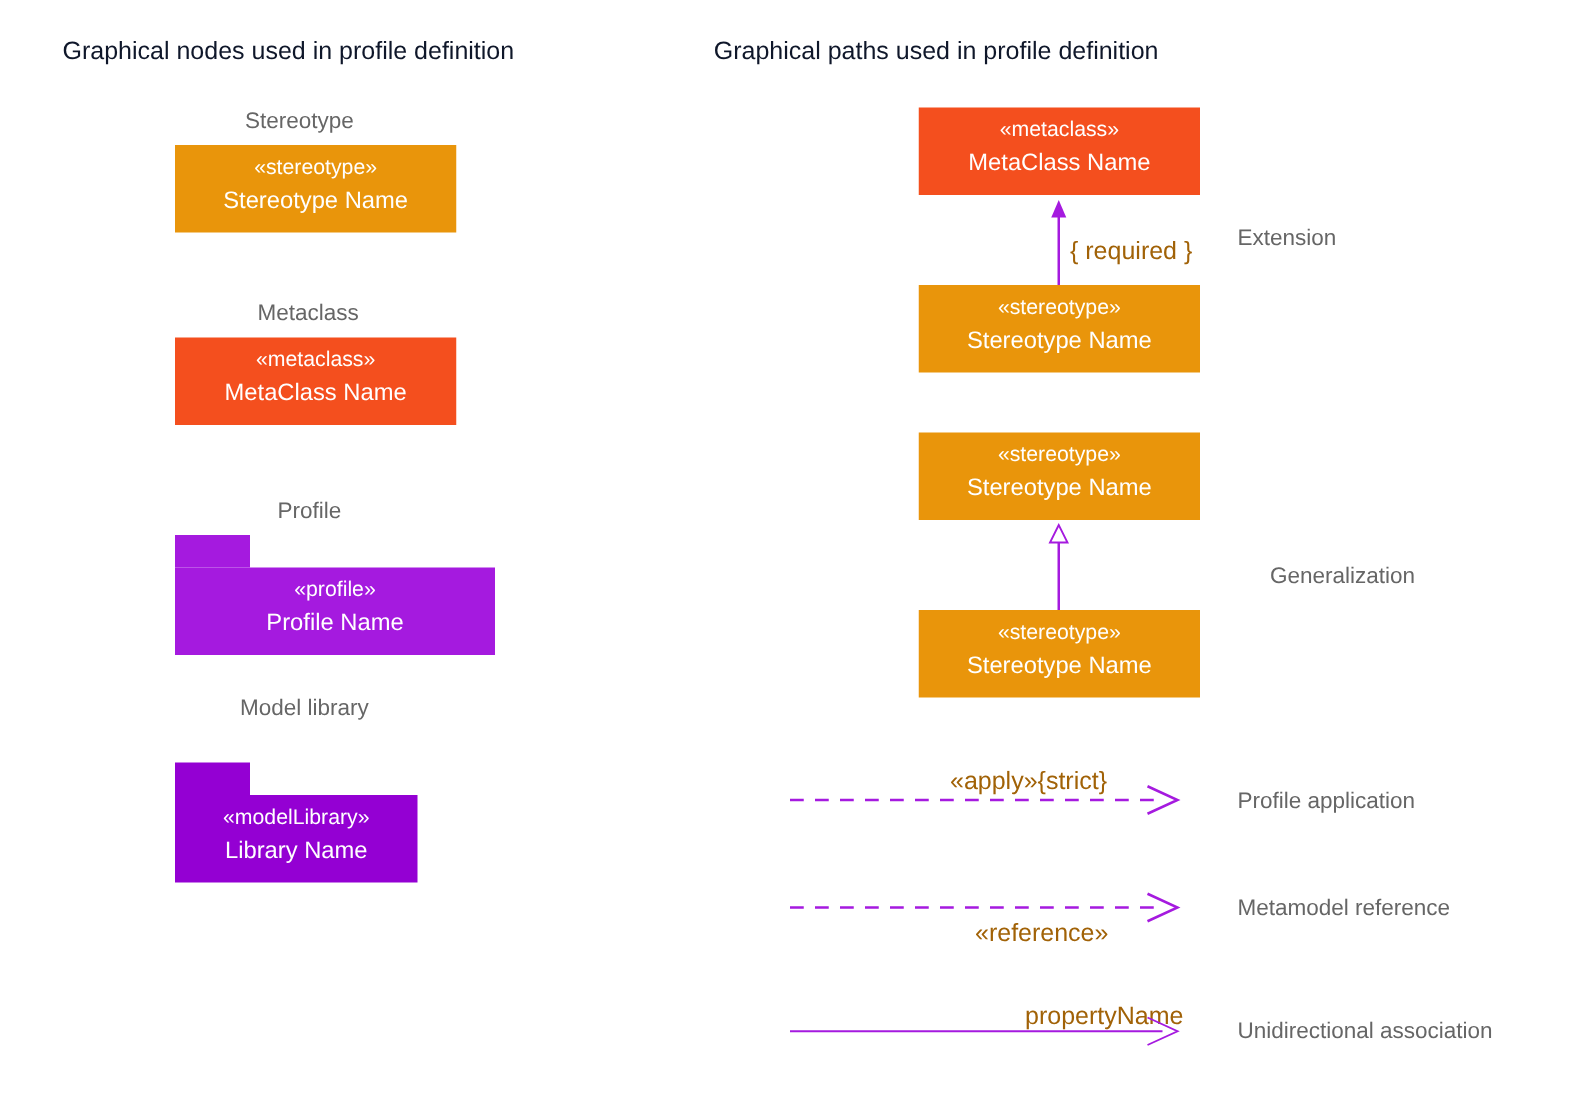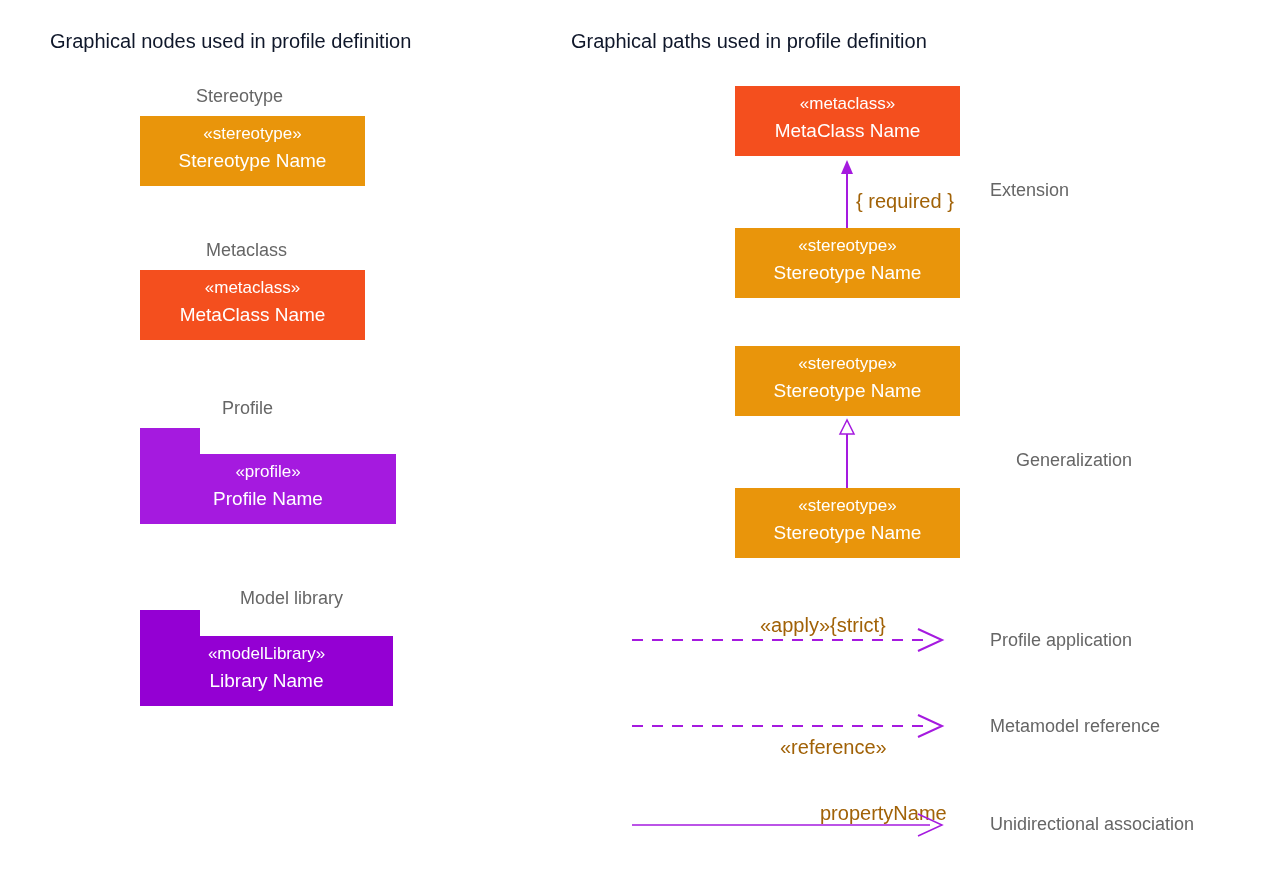--- a/index.html
+++ b/index.html
@@ -79,23 +79,23 @@
   <div class="name">MetaClass Name</div>
 </div>
 
 <div class="node-label" style="left:222px; top:398px;">Profile</div>
 <div class="tab purple1" style="left:140px; top:428px;"></div>
 <div class="box purple1" style="left:140px; top:454px; width:256px;">
   <div class="guillemet">«profile»</div>
   <div class="name">Profile Name</div>
 </div>
 
-<div class="node-label" style="left:192px; top:588px;margin-left:48px;">Model library</div>
+<div class="node-label" style="left:192px; top:556px;">Model library</div>
 <div class="tab purple2" style="left:140px; top:610px;"></div>
-<div class="box purple2" style="left:140px; top:636px; width:253px;">
+<div class="box purple2" style="left:140px; top:636px; width:194px;">
   <div class="guillemet">«modelLibrary»</div>
   <div class="name">Library Name</div>
 </div>
 
 <div class="section-title" style="left:571px; top:30px;">Graphical paths used in profile definition</div>
 
 <div class="box red-orange" style="left:735px; top:86px; width:225px;">
   <div class="guillemet">«metaclass»</div>
   <div class="name">MetaClass Name</div>
 </div>

